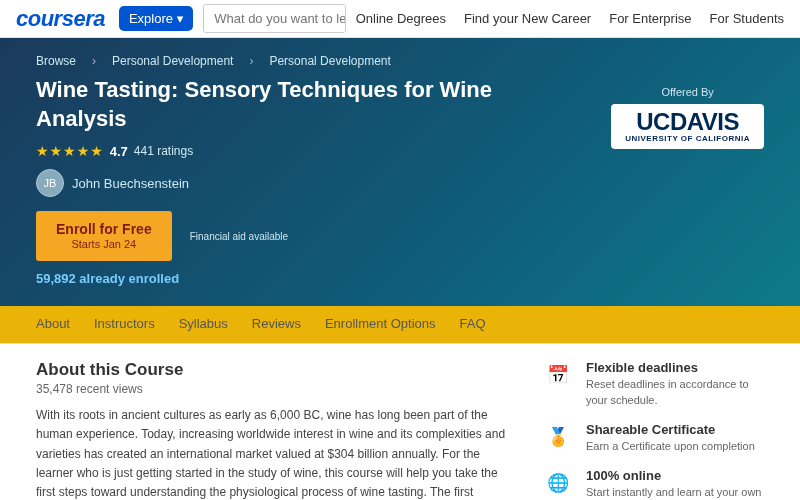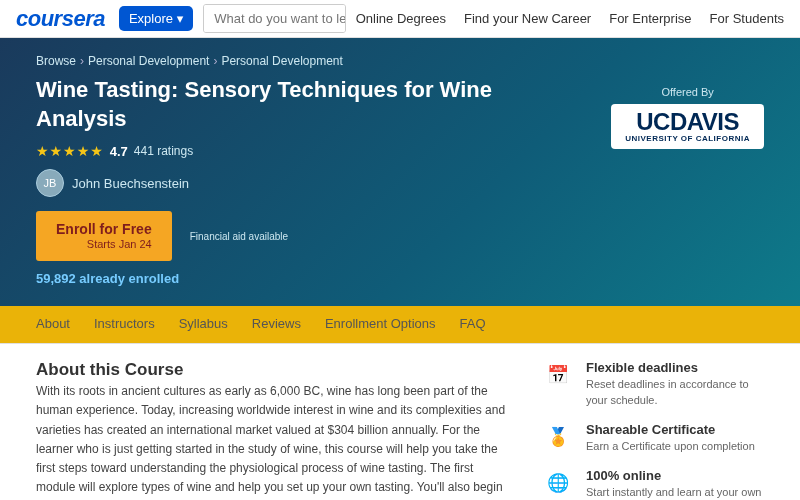--- a/index.html
+++ b/index.html
@@ -71,21 +71,21 @@
       color: #fff;
       padding: 16px 36px 20px 36px;
       position: relative;
     }
     .breadcrumb {
       font-size: 12px;
       color: #cce7f0;
       margin-bottom: 8px;
       display: flex;
       align-items: center;
-      gap: 4px;
+      gap: 16px;
     }
     .breadcrumb a { color: #cce7f0; text-decoration: none; }
     .breadcrumb span { color: #aac; }
     .hero-content {
       display: flex;
       justify-content: space-between;
       align-items: flex-start;
     }
     .hero-left { flex: 1; max-width: 520px; }
     .course-title {
@@ -130,21 +130,21 @@
       color: #7f1d1d;
       border: none;
       border-radius: 3px;
       padding: 10px 20px;
       font-size: 14px;
       font-weight: 700;
       cursor: pointer;
       text-align: center;
       line-height: 1.2;
     }
-    .enroll-btn .starts { font-size: 11px; font-weight: 400; text-align: right; }
+    .enroll-btn .starts { font-size: 11px; font-weight: 400; }
     .financial-aid { font-size: 10px; color: #cce7f0; }
     .enrolled-count { font-size: 13px; color: #7cf; font-weight: 600; }
 
     
     .hero-right {
       text-align: center;
       margin-top: 10px;
     }
     .offered-by { font-size: 11px; color: #cce7f0; margin-bottom: 6px; }
     .ucdavis-logo {
@@ -277,20 +277,21 @@
   <a>Instructors</a>
   <a>Syllabus</a>
   <a>Reviews</a>
   <a>Enrollment Options</a>
   <a>FAQ</a>
 </nav>
 
 <div class="main-content">
   <div class="content-left">
     <div class="section-title">About this Course</div>
+    <div class="recent-views">35,478 recent views</div>
     <p class="course-desc">With its roots in ancient cultures as early as 6,000 BC, wine has long been part of the human experience. Today, increasing worldwide interest in wine and its complexities and varieties has created an international market valued at $304 billion annually. For the learner who is just getting started in the study of wine, this course will help you take the first steps toward understanding the physiological process of wine tasting. The first module will explore types of wine and help you set up your own tasting. You'll also begin to build a sensory vocabulary. In module 2 you will review classic wine types of the world and set up flights of specific wines. Later we'll examine the various faults and defects that can appear in wine as well as techniques for spotting problems. In week 4 we'll delve into the complex world of wine and food pairings, and its "seven deadly sins." The course will culminate in a peer review project in which you will apply the knowledge and sensory techniques you have developed throughout the course to assess a specific wine.</p>
   </div>
   <div class="content-right">
 
     <div class="feature-item">
       <div class="feature-icon">📅</div>
       <div>
         <div class="feature-title">Flexible deadlines</div>
         <div class="feature-desc">Reset deadlines in accordance to your schedule.</div>
       </div>

